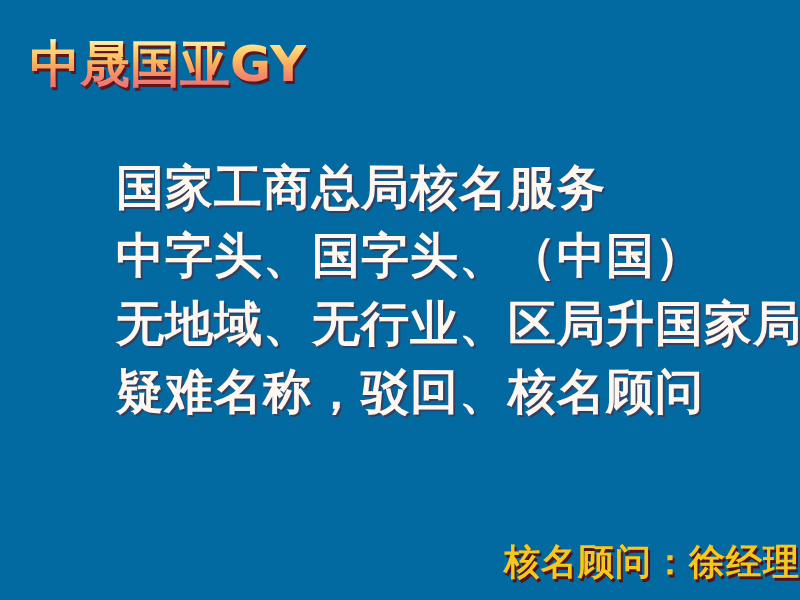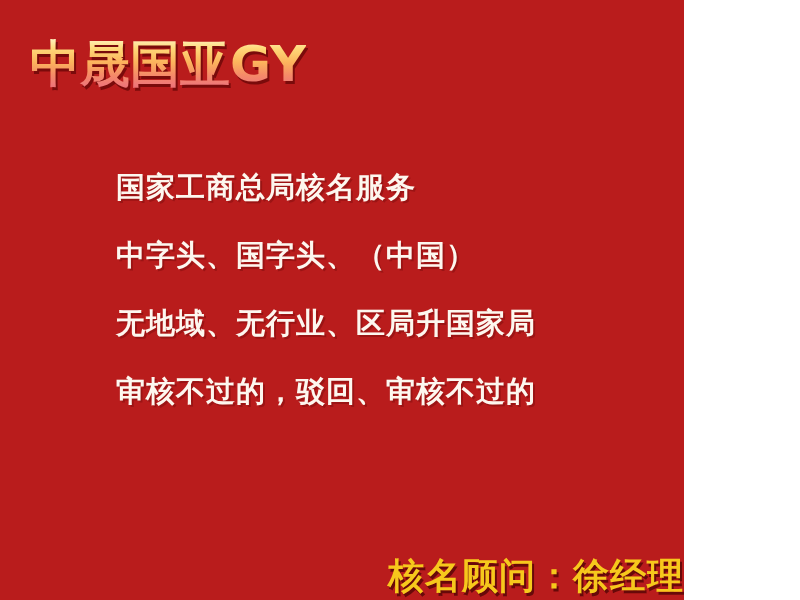--- a/index.html
+++ b/index.html
@@ -8,23 +8,23 @@
   }
   body {
     width: 800px;
     height: 600px;
     overflow: hidden;
     font-family: "DejaVu Sans", "Liberation Sans", sans-serif;
   }
 
   #slide {
     position: relative;
-    width: 684px;
+    width: 800px;
     height: 600px;
-    background: #b91c1c;
+    background: #0369a1;
     overflow: hidden;
   }
 
   
   #brand-title {
     position: absolute;
     left: 30px;
     top: 38px;
     font-size: 50px;
     font-weight: 700;
@@ -46,34 +46,34 @@
   }
 
   
   #body-block {
     position: absolute;
     left: 116px;
     top: 153px;
     width: 620px;
   }
   .body-line {
-    font-size: 29px;
+    font-size: 48px;
     font-weight: 700;
     line-height: 68px;
     color: #fdf7ef;
     white-space: nowrap;
     text-shadow: 2px 2px 0 rgba(120, 10, 10, 0.45);
     letter-spacing: 1px;
   }
 
   
   #footer-block {
     position: absolute;
     right: 0px;
-    bottom: 2px;
+    bottom: 16px;
     text-align: right;
   }
   .footer-line {
     font-size: 36px;
     font-weight: 700;
     line-height: 45px;
     color: #f6c81c;
     white-space: nowrap;
     text-shadow: 2px 3px 0 rgba(95, 8, 8, 0.9);
     letter-spacing: 1px;
@@ -83,20 +83,20 @@
 <body>
 
 <div id="slide">
 
   <div id="brand-title">中晟国亚GY</div>
 
   <div id="body-block">
     <div class="body-line">国家工商总局核名服务</div>
     <div class="body-line">中字头、国字头、（中国）</div>
     <div class="body-line">无地域、无行业、区局升国家局</div>
-    <div class="body-line">审核不过的，驳回、审核不过的</div>
+    <div class="body-line">疑难名称，驳回、核名顾问</div>
   </div>
 
   <div id="footer-block">
     <div class="footer-line">核名顾问：徐经理</div>
   </div>
 
 </div>
 
 </body></html>

